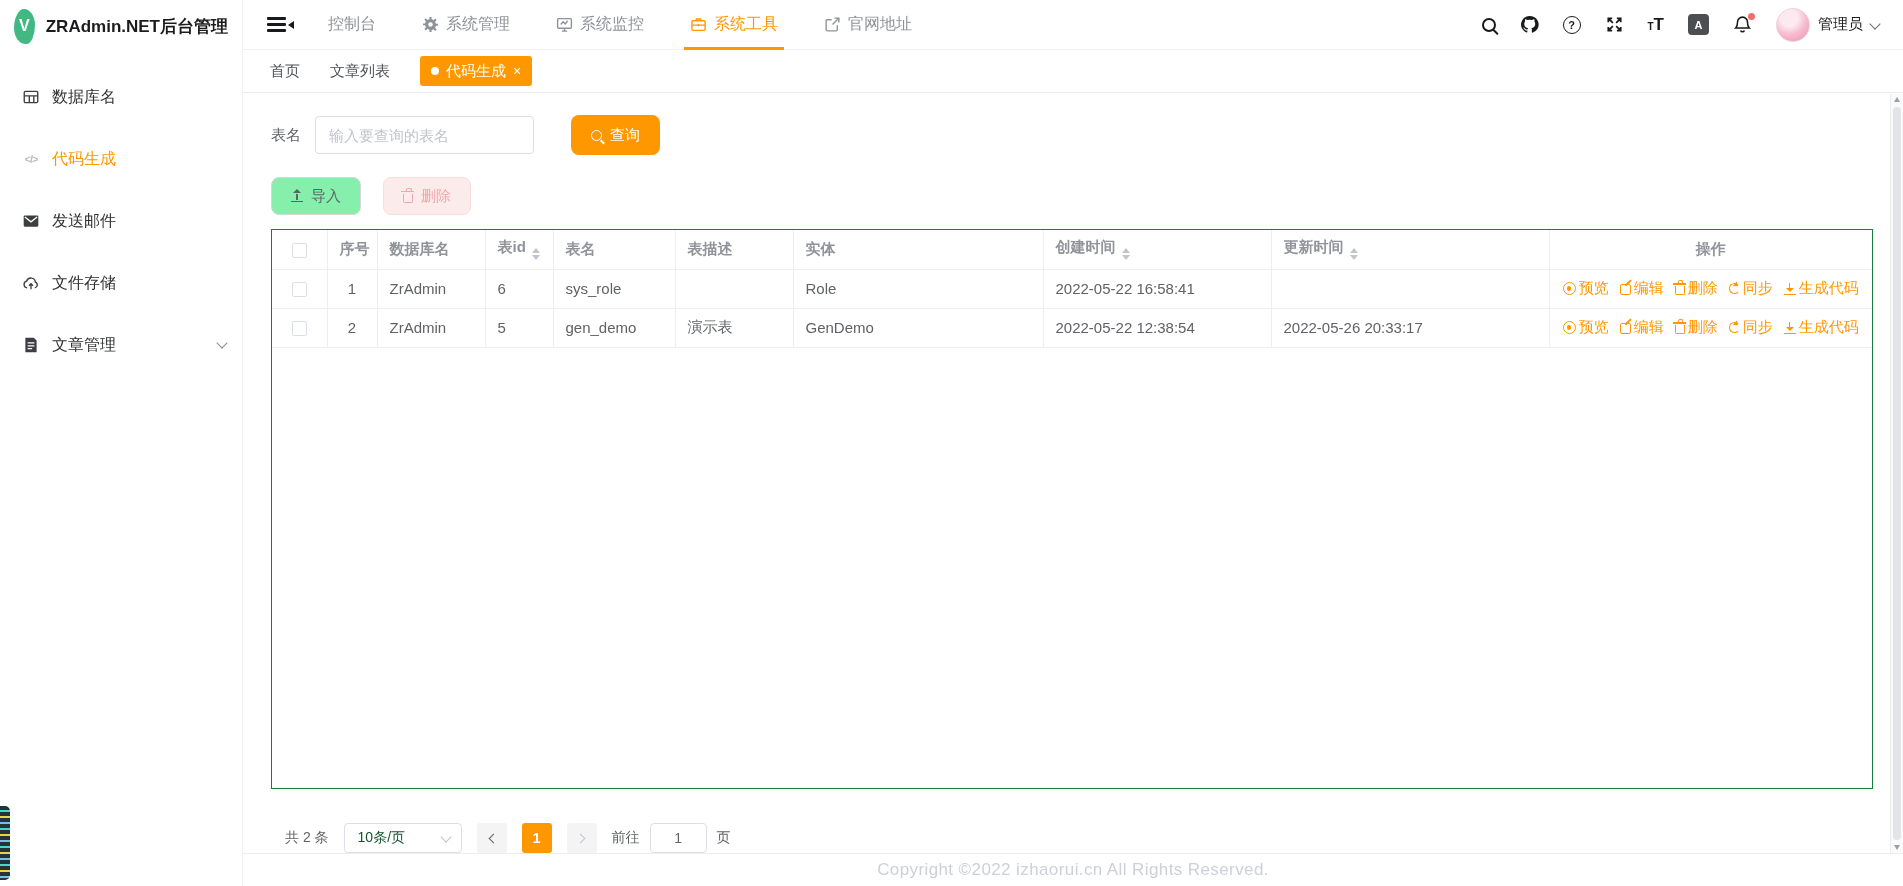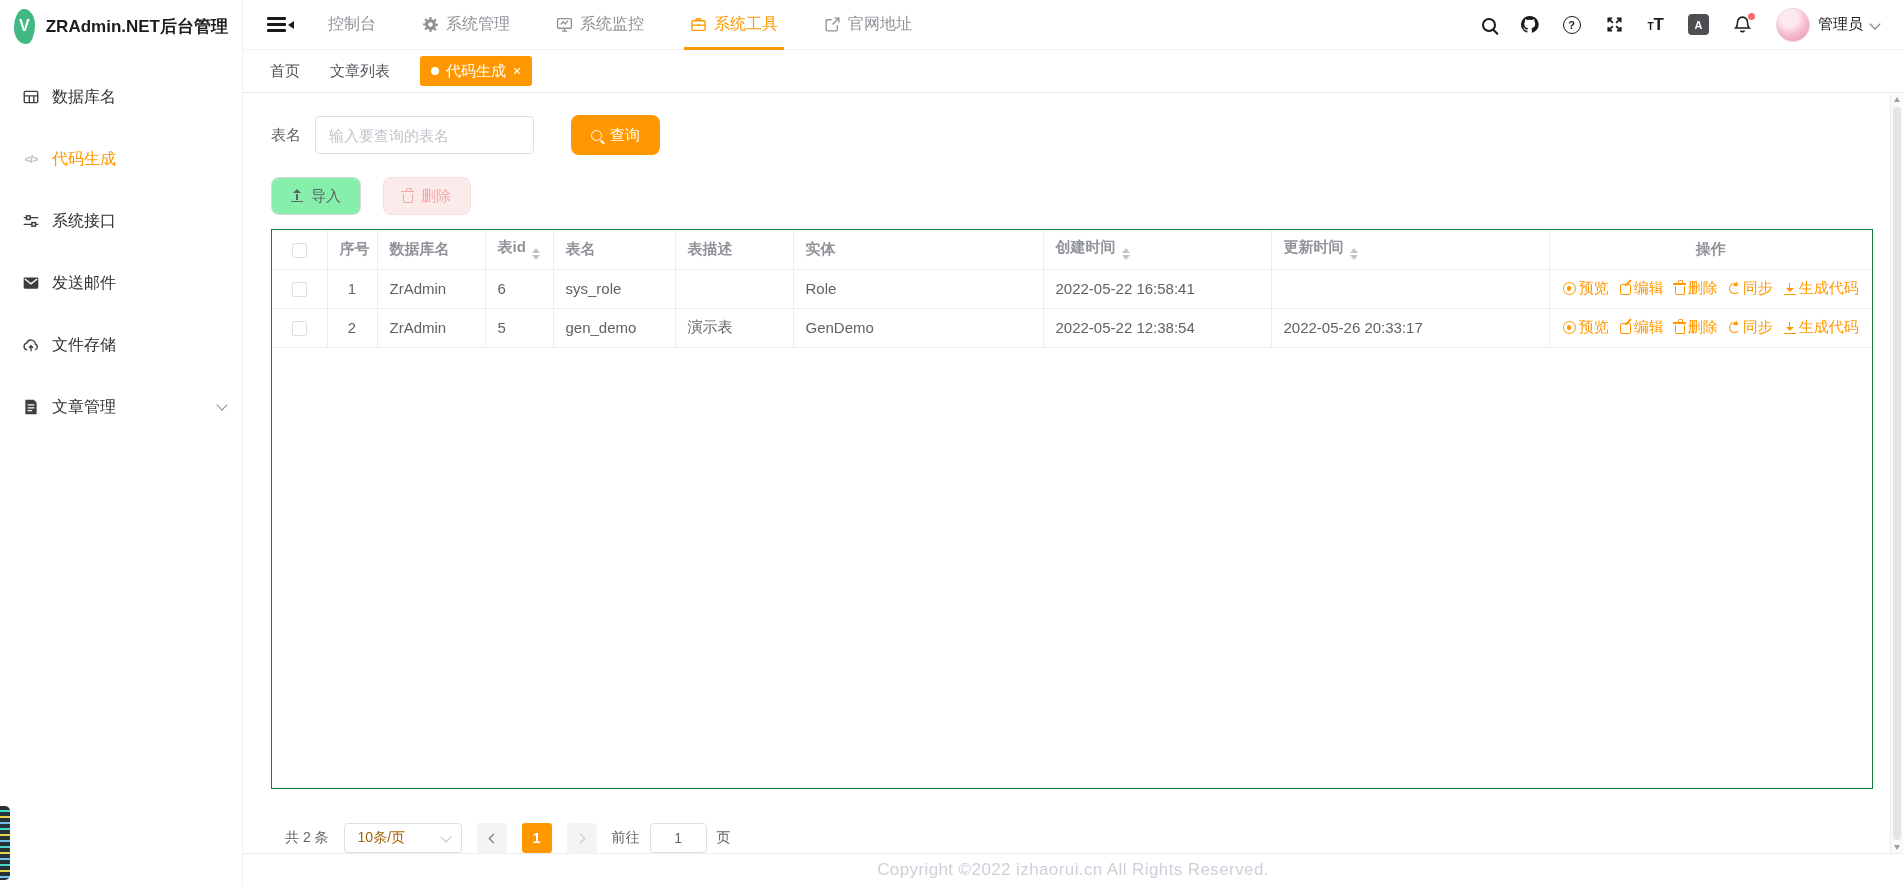--- a/index.html
+++ b/index.html
@@ -93,21 +93,21 @@
 td{color:#606266}
 .t-center{text-align:center}
 .checkbox{display:inline-block;width:15px;height:15px;border:1px solid #dcdfe6;border-radius:2px;background:#fff;vertical-align:middle;cursor:pointer}
 .sort{display:inline-flex;flex-direction:column;gap:2px;margin-left:6px;vertical-align:-1px}
 .sort .up{width:0;height:0;border:4px solid transparent;border-top:none;border-bottom:5px solid #c0c4cc}
 .sort .dn{width:0;height:0;border:4px solid transparent;border-bottom:none;border-top:5px solid #c0c4cc}
 .actions{display:flex;gap:11px;justify-content:center;align-items:center}
 .action-link{display:inline-flex;align-items:center;gap:3px;color:#ff9800;cursor:pointer;white-space:nowrap}
 
 .pagination{display:flex;align-items:center;gap:15px;margin:34px 0 0 14px;font-size:14px;color:#606266}
-.psize{width:118px;height:30px;border:1px solid #dcdfe6;border-radius:4px;display:flex;align-items:center;justify-content:space-between;padding:0 11px 0 13px;cursor:pointer;color:#a16207}
+.psize{width:118px;height:30px;border:1px solid #dcdfe6;border-radius:4px;display:flex;align-items:center;justify-content:space-between;padding:0 11px 0 13px;cursor:pointer;color:#14532d}
 .psize .i-chev{color:#c0c4cc;margin-top:-2px}
 .pbtn{width:30px;height:30px;border-radius:3px;background:#f4f4f5;display:flex;align-items:center;justify-content:center;cursor:pointer}
 .pbtn .ar{width:7px;height:7px;border-left:1.7px solid #606266;border-bottom:1.7px solid #606266;transform:rotate(45deg);margin-left:3px}
 .pbtn .ar.right{transform:rotate(-135deg);margin-left:-3px;border-color:#c0c4cc}
 .pbtn.current{background:#ff9800;color:#fff;font-weight:700;cursor:default}
 .goto{display:flex;align-items:center;gap:10px}
 .goto-input{width:57px;height:30px;border:1px solid #dcdfe6;border-radius:4px;text-align:center;font-size:14px;color:#606266;outline:none}
 
 .footer{margin-top:auto;border-top:1px solid #ededed;height:33px;display:flex;align-items:center;justify-content:center;font-size:17px;color:#ccd0d8;letter-spacing:.4px}
 
@@ -138,30 +138,20 @@
           <svg viewBox="0 0 16 16" fill="none" stroke="currentColor" stroke-width="1.2">
               <rect x="2" y="3" width="12" height="10" rx="1"></rect>
               <path d="M2 7h12M6.5 7v6M10.5 7v6"></path>
             </svg>
         </span>
         <span>数据库名</span>
       </div>
       <div class="menu-item active">
         <span class="micon light mi-code">&lt;/&gt;</span>
         <span>代码生成</span>
-      </div>
-      <div class="menu-item">
-        <span class="micon">
-          <svg viewBox="0 0 16 16" fill="none" stroke="currentColor" stroke-width="1.3">
-              <path d="M1.5 5h13M1.5 11h13"></path>
-              <rect x="4" y="3.4" width="3.2" height="3.2" fill="#fff"></rect>
-              <rect x="8.8" y="9.4" width="3.2" height="3.2" fill="#fff"></rect>
-            </svg>
-        </span>
-        <span>系统接口</span>
       </div>
       <div class="menu-item">
         <span class="micon">
           <svg viewBox="0 0 16 16">
               <rect x="1.5" y="3" width="13" height="10" rx="1" fill="currentColor"></rect>
               <path d="M2.5 4.5 8 8.8l5.5-4.3" stroke="#fff" stroke-width="1.2" fill="none"></path>
             </svg>
         </span>
         <span>发送邮件</span>
       </div>

